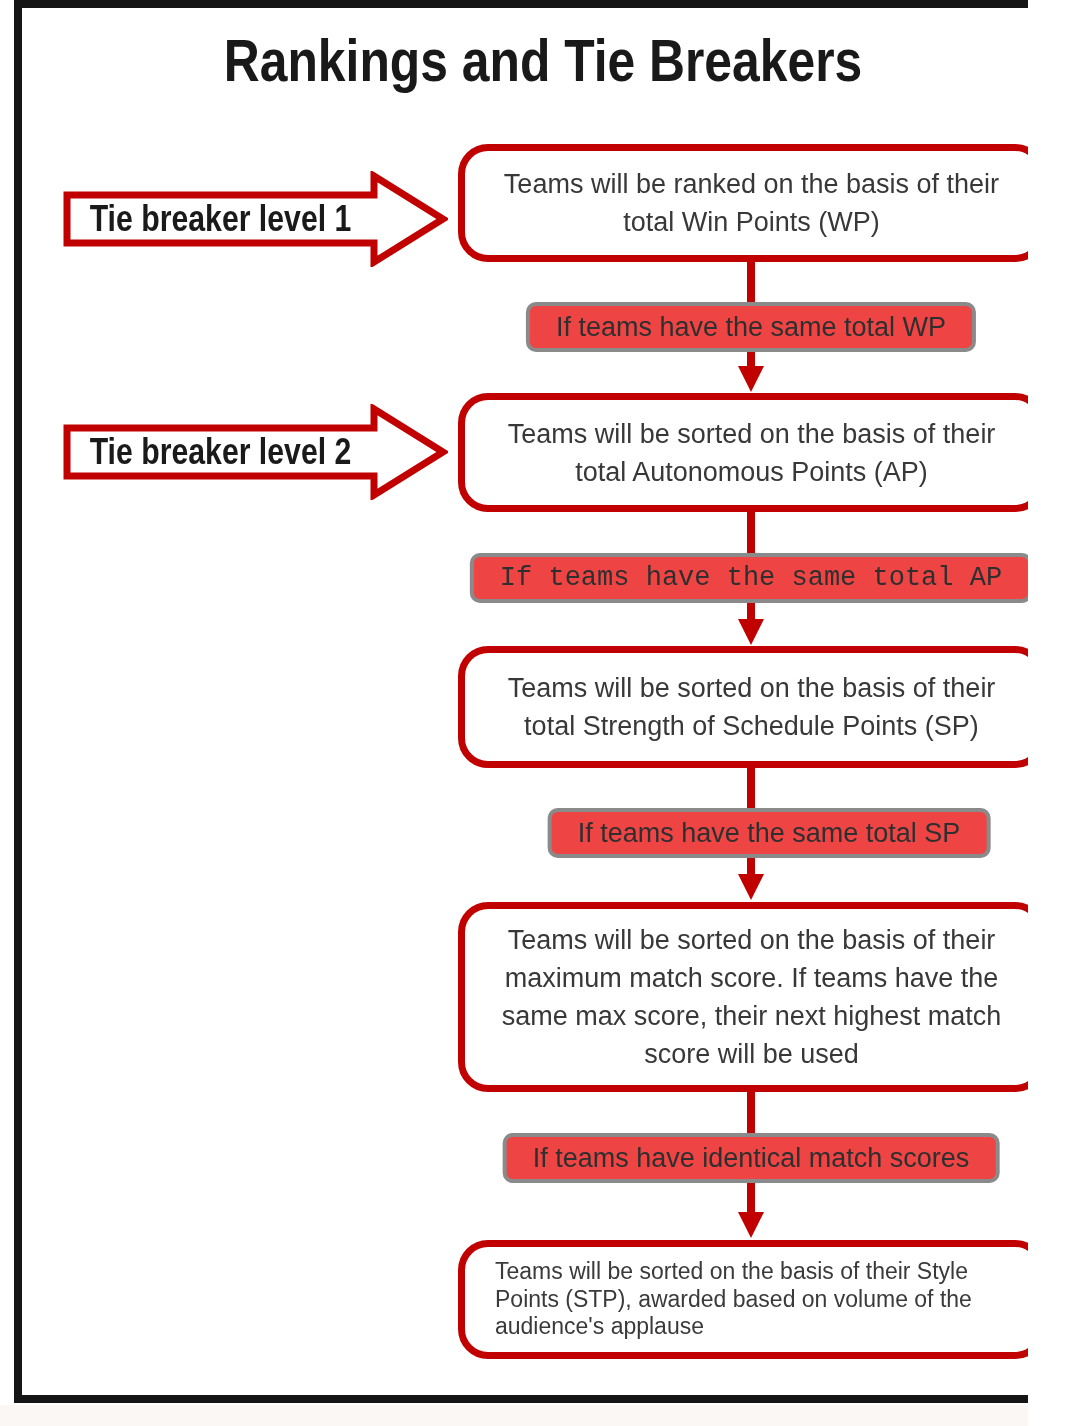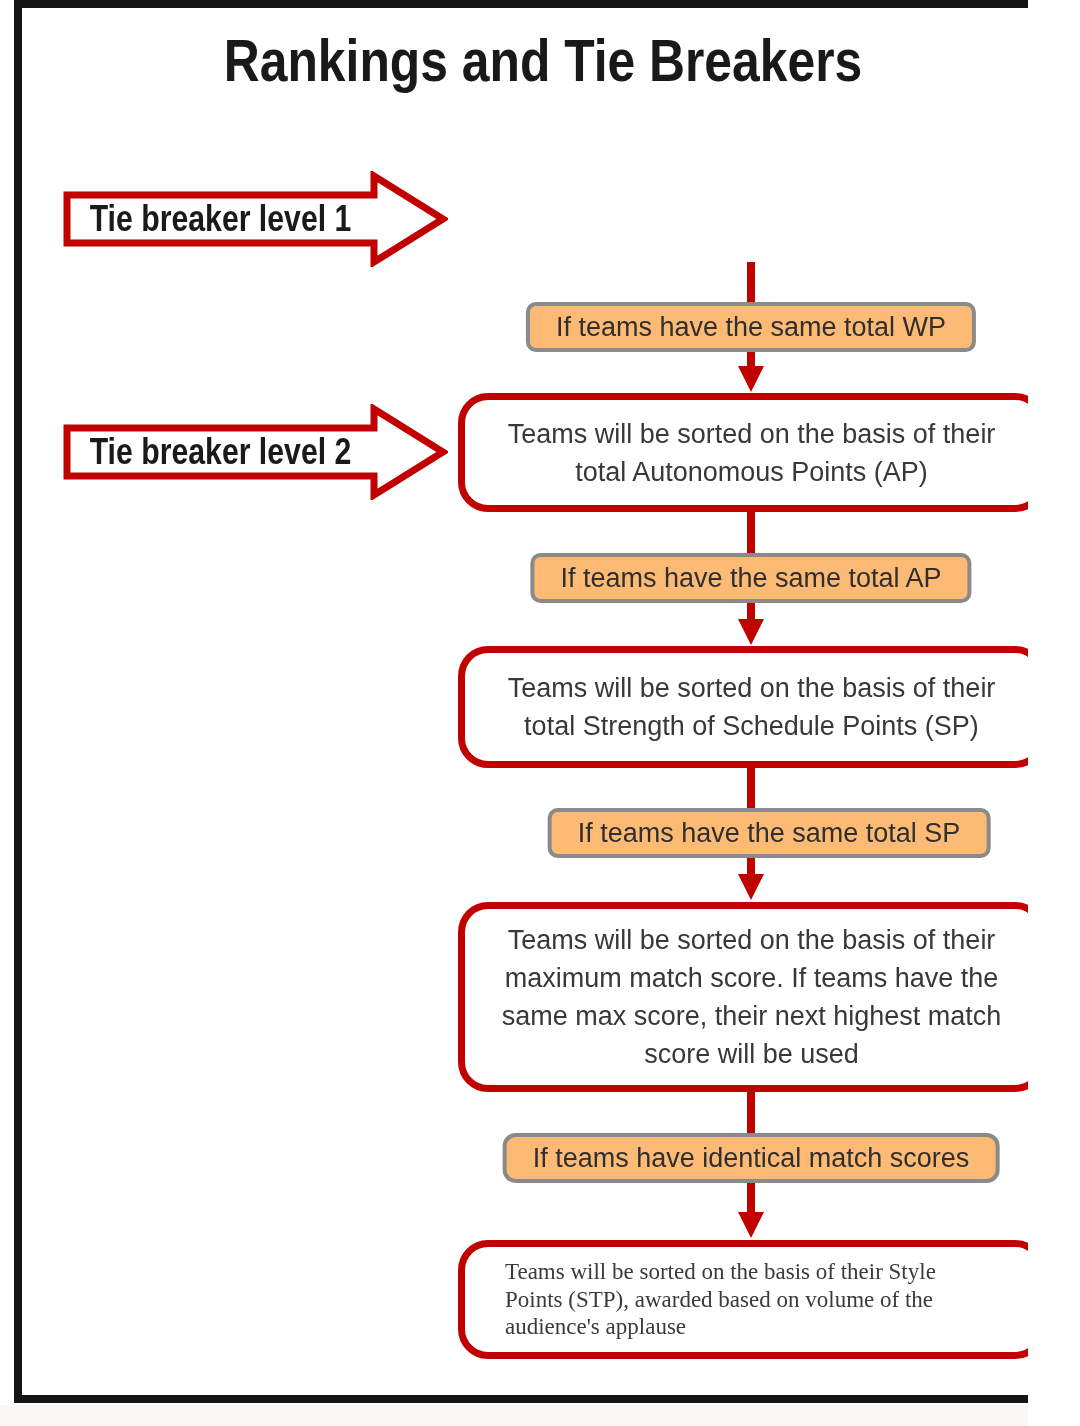--- a/index.html
+++ b/index.html
@@ -82,26 +82,25 @@
     text-align: center;
     color: #383838;
     font-size: 27px;
     line-height: 38px;
     white-space: pre-line;
     z-index: 2;
   }
   .desc-box.left-align {
     justify-content: flex-start;
     text-align: left;
-    padding-left: 40px;
+    padding-left: 30px;
     padding-right: 10px;
     font-size: 23px;
     line-height: 27.5px;
     color: #3a3a3a;
-    font-family: Liberation Serif, serif;
   }
   .connector-line {
     position: absolute;
     left: 747px;
     width: 8px;
     background: #c10000;
     z-index: 1;
   }
   .arrowhead {
     position: absolute;
@@ -114,21 +113,21 @@
     z-index: 1;
   }
   .condition-box {
     position: absolute;
     left: 751px;
     transform: translateX(-50%);
     height: 50px;
     box-sizing: border-box;
     border: 4px solid #8a8a8a;
     border-radius: 10px;
-    background: #fdba74;
+    background: #ef4444;
     display: flex;
     align-items: center;
     padding: 0 26px;
     font-size: 27px;
     color: #2f2f2f;
     white-space: nowrap;
     z-index: 3;
   }
 </style>
 </head>
@@ -142,42 +141,46 @@
   <div class="title">Rankings and Tie Breakers</div>
 
   <div class="connector-line" style="top:262px;height:106px;"></div>
   <div class="arrowhead" style="top:366px;"></div>
   <div class="condition-box" style="top:302px;">
     <span>If teams have the same total WP</span>
   </div>
 
   <div class="connector-line" style="top:512px;height:108px;"></div>
   <div class="arrowhead" style="top:619px;"></div>
-  <div class="condition-box" style="top:553px;">
+  <div class="condition-box" style="top:553px;font-family:Liberation Mono, monospace;">
     <span>If teams have the same total AP</span>
   </div>
 
   <div class="connector-line" style="top:768px;height:106px;"></div>
   <div class="arrowhead" style="top:874px;"></div>
   <div class="condition-box" style="top:808px;margin-left:18px;">
     <span>If teams have the same total SP</span>
   </div>
 
   <div class="connector-line" style="top:1092px;height:121px;"></div>
   <div class="arrowhead" style="top:1212px;"></div>
-  <div class="condition-box" style="top:1133px;border-radius:13px;">
+  <div class="condition-box" style="top:1133px;">
     <span>If teams have identical match scores</span>
   </div>
 
   <div class="block-arrow" style="top:171px;">
     <svg viewBox="0 0 386 96">
       <polygon points="5,24 312,24 312,5 381,48 312,91 312,72 5,72" fill="#ffffff" stroke="#c10000" stroke-width="7"></polygon>
     </svg>
     <div class="arrow-label">Tie breaker level 1</div>
   </div>
+  <div class="desc-box" style="top:144px;height:118px;">
+    <span>Teams will be ranked on the basis of their
+total Win Points (WP)</span>
+  </div>
 
   <div class="block-arrow" style="top:404px;">
     <svg viewBox="0 0 386 96">
       <polygon points="5,24 312,24 312,5 381,48 312,91 312,72 5,72" fill="#ffffff" stroke="#c10000" stroke-width="7"></polygon>
     </svg>
     <div class="arrow-label">Tie breaker level 2</div>
   </div>
   <div class="desc-box" style="top:393px;height:119px;">
     <span>Teams will be sorted on the basis of their
 total Autonomous Points (AP)</span>

